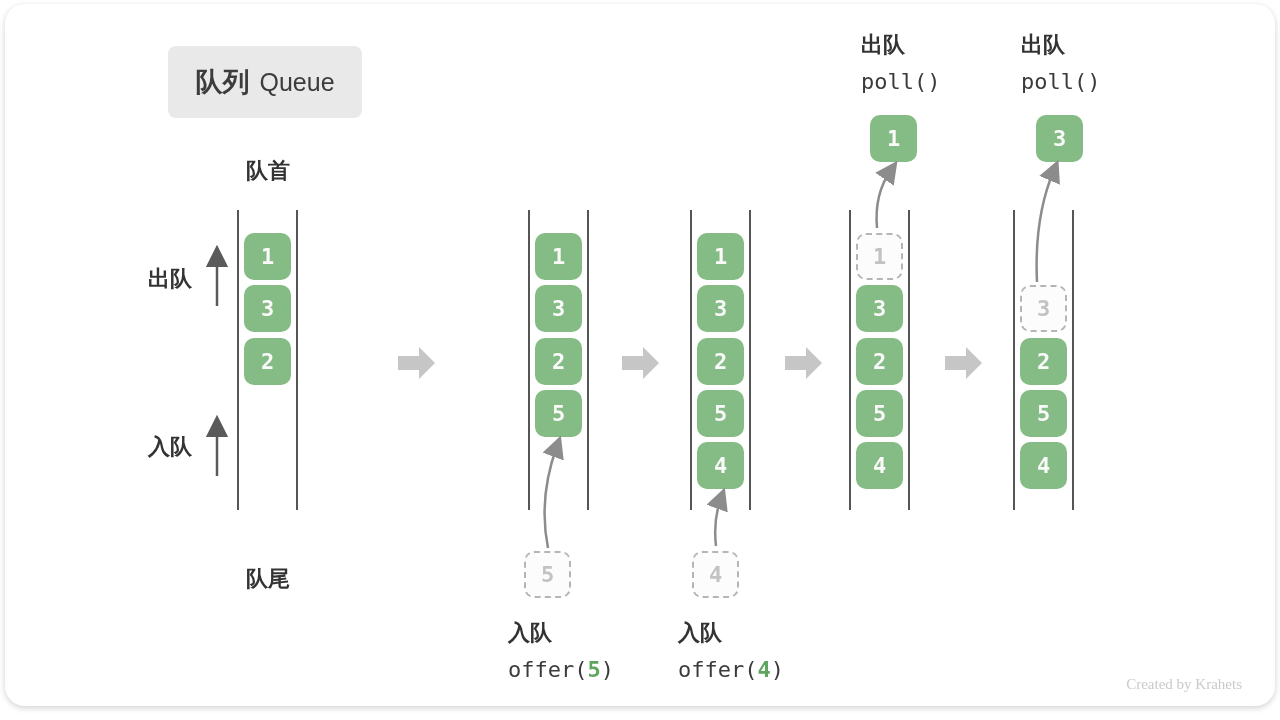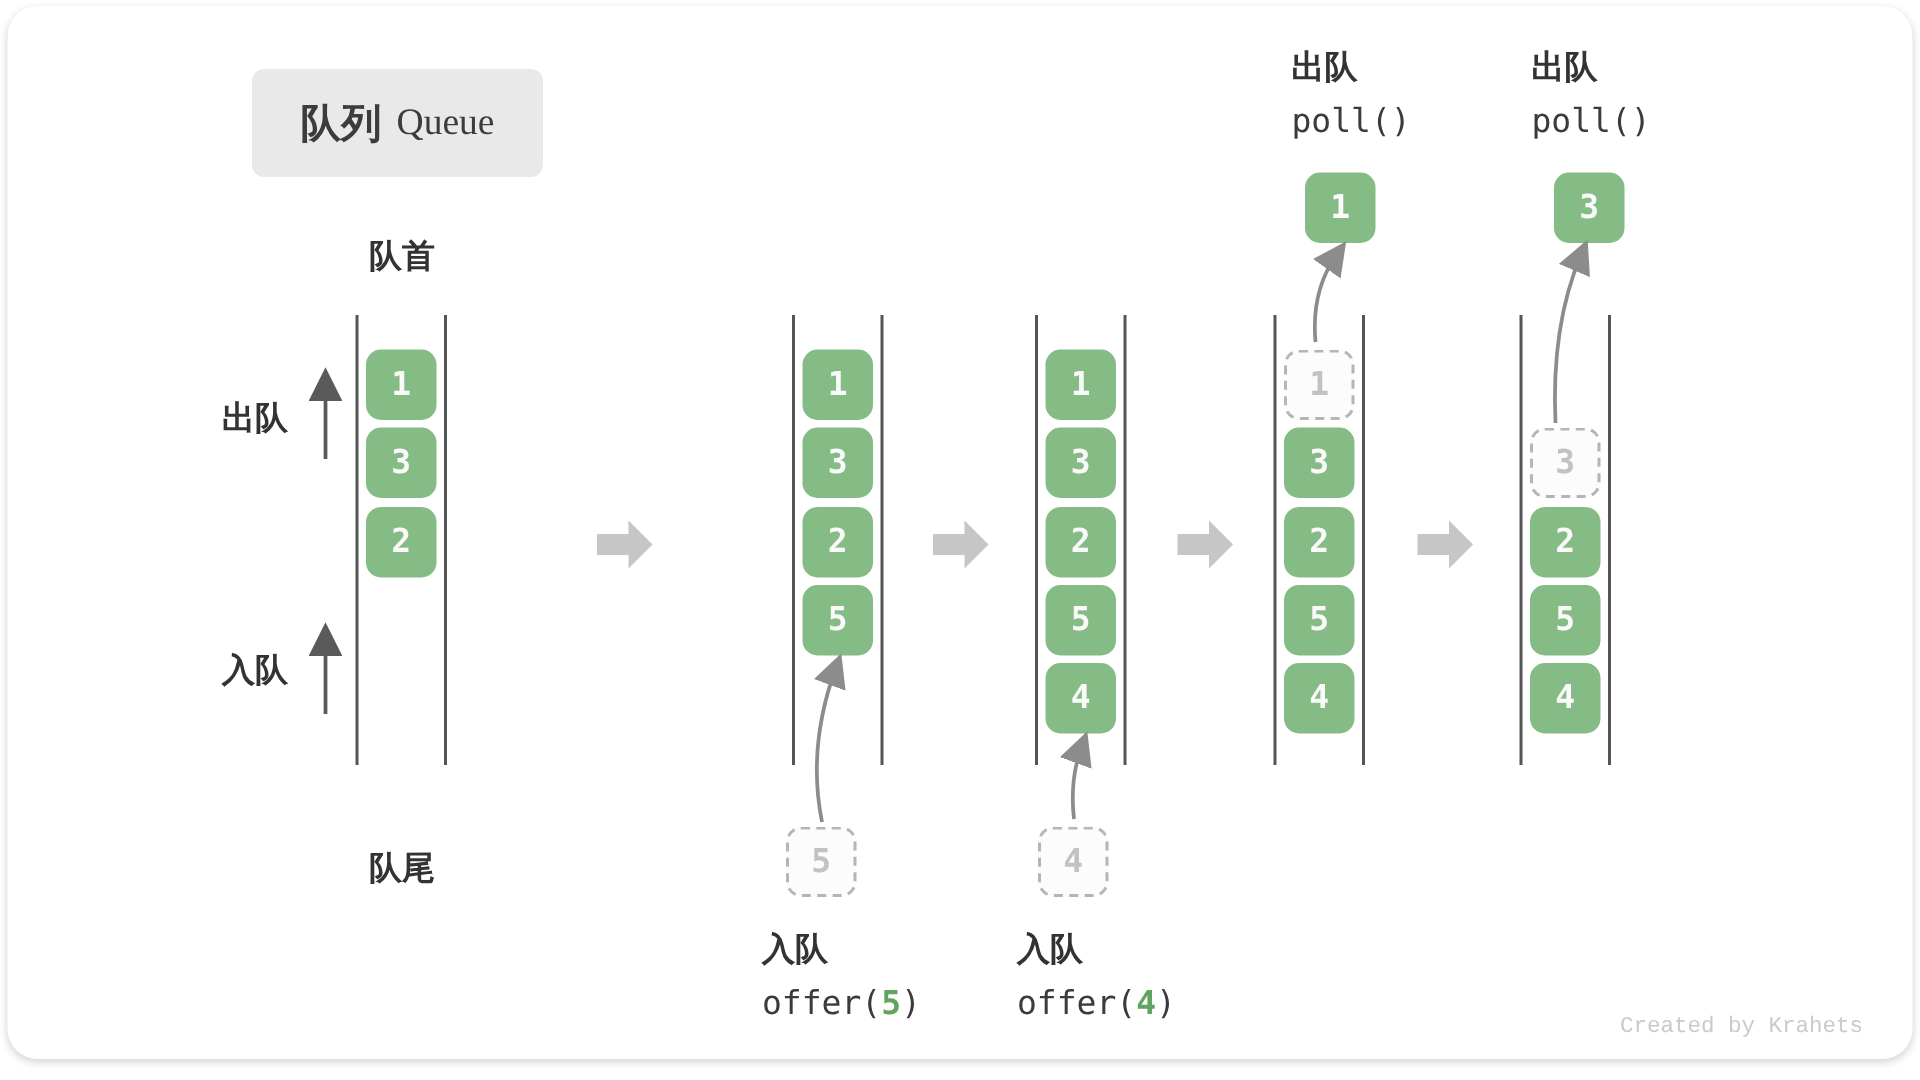--- a/index.html
+++ b/index.html
@@ -7,21 +7,21 @@
               font-family:"Liberation Sans", sans-serif; }
   #card { position:absolute; left:5px; top:4px; width:1270px; height:702px;
           background:#ffffff; border-radius:20px;
           box-shadow:0 2px 6px rgba(0,0,0,.18); }
   #stage { position:absolute; left:0; top:0; width:1280px; height:720px; }
 
   .title-chip { position:absolute; left:168px; top:46px; width:194px; height:72px;
                 background:#e9e9e9; border-radius:8px; display:flex; align-items:center;
                 justify-content:center; gap:10px; color:#3c3c3c; }
   .title-zh { font-size:27px; font-weight:700; }
-  .title-en { font-size:25px; font-family:Liberation Serif, serif; }
+  .title-en { font-size:25px; font-family:Liberation Sans, sans-serif; }
 
   .zh-label { position:absolute; font-size:22px; font-weight:700; color:#333;
               white-space:nowrap;text-align:right; }
 
   .column { position:absolute; top:210px; width:61px; height:300px; }
   .rail { position:absolute; top:0; width:2px; height:300px; background:#555; }
   .rail.left { left:0; } .rail.right { right:0; }
 
   .cell { position:absolute; left:7px; width:47px; height:47px; border-radius:10px;
           display:flex; align-items:center; justify-content:center;
@@ -37,21 +37,21 @@
   .out-box { background:var(--green,#85BB85); color:#fafafa; }
 
   .op-label { position:absolute; white-space:nowrap; }
   .op-action { font-size:22px; font-weight:700; color:#333; margin-bottom:9px; }
   .op-code { font-family:"DejaVu Sans Mono", monospace; font-size:22px; color:#3b3b3b;text-align:center; }
   .op-code .arg { color:var(--code-green,#5FA55F); font-weight:700; }
 
   .arrow-svg, .flow-svg, .uparrow-svg { position:absolute; overflow:visible; }
 
   .watermark { position:absolute; right:38px; top:676px; color:#cacaca;
-               font-family:Liberation Mono, monospace; font-size:15px; }
+               font-family:Liberation Serif, serif; font-size:15px; }
 </style>
 </head>
 <body>
 
 <div id="card"></div>
 <div id="stage">
 
   <div class="title-chip">
     <span class="title-zh">队列</span>
     <span class="title-en">Queue</span>

